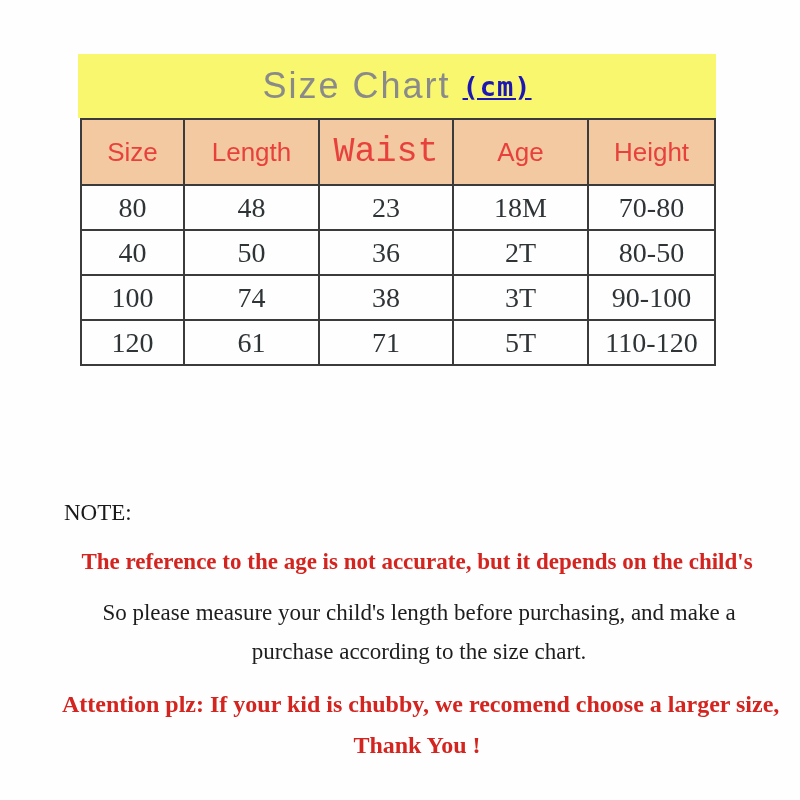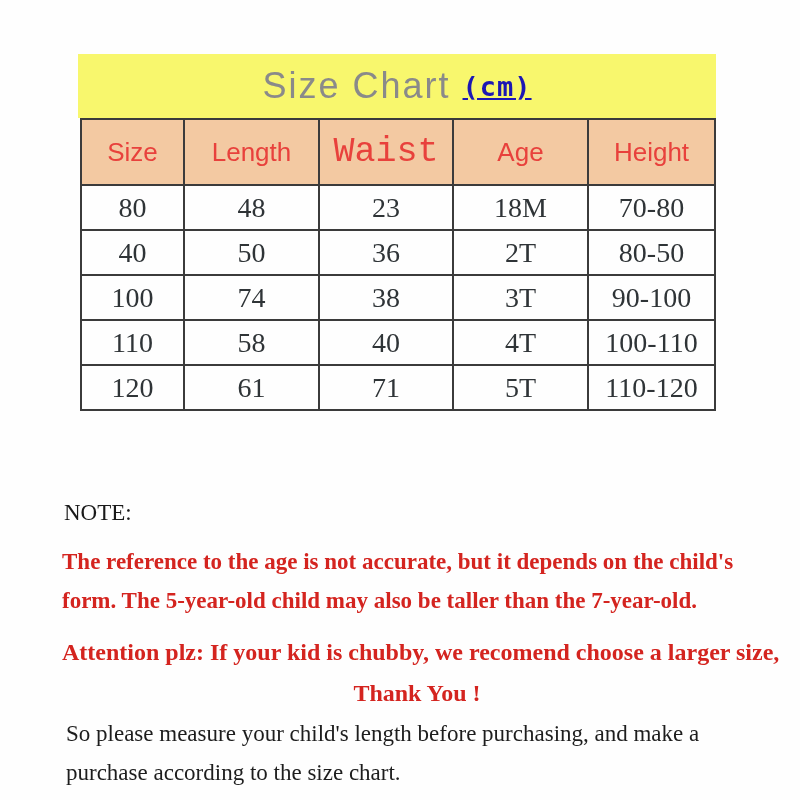--- a/index.html
+++ b/index.html
@@ -61,21 +61,21 @@
   }
   
   .notes{
     position:absolute;left:62px;top:500px;width:710px;
   }
   .note-label{
     font-size:23px;color:#1a1a1a;
     margin:0 0 16px 2px;
   }
   .para{margin:0;}
-  .para .line{display:block;white-space:nowrap;line-height:39px;}
+  .para .line{display:block;white-space:nowrap;line-height:39px;text-align:center;}
   .red-para{
     color:#d4241f;font-weight:bold;font-size:23px;
     margin-bottom:12px;
   }
   .black-para{
     color:#1d1d1d;font-size:23px;
     margin-bottom:13px;margin-left:4px;
   }
   .black-para .line{line-height:39px;}
   .attention-para{
@@ -127,48 +127,40 @@
         <td>80-50</td>
       </tr>
       <tr>
         <td>100</td>
         <td>74</td>
         <td>38</td>
         <td>3T</td>
         <td>90-100</td>
       </tr>
       <tr>
-        <td>110</td>
-        <td>58</td>
-        <td>40</td>
-        <td>4T</td>
-        <td>100-110</td>
-      </tr>
-      <tr>
         <td>120</td>
         <td>61</td>
         <td>71</td>
         <td>5T</td>
         <td>110-120</td>
       </tr>
     </tbody>
   </table>
 
   <div class="notes">
     <p class="note-label">NOTE:</p>
 
     <p class="para red-para">
       <span class="line">The reference to the age is not accurate, but it depends on the child's</span>
-      <span class="line">form. The 5-year-old child may also be taller than the 7-year-old.</span>
+    </p>
+
+    <p class="para black-para">
+      <span class="line">So please measure your child's length before purchasing, and make a</span>
+      <span class="line">purchase according to the size chart.</span>
     </p>
 
     <p class="para attention-para">
       <span class="line">Attention plz: If your kid is chubby, we recomend choose a larger size,</span>
       <span class="line">Thank You !</span>
     </p>
-
-    <p class="para black-para">
-      <span class="line">So please measure your child's length before purchasing, and make a</span>
-      <span class="line">purchase according to the size chart.</span>
-    </p>
   </div>
 
 </div>
 
 </body></html>

